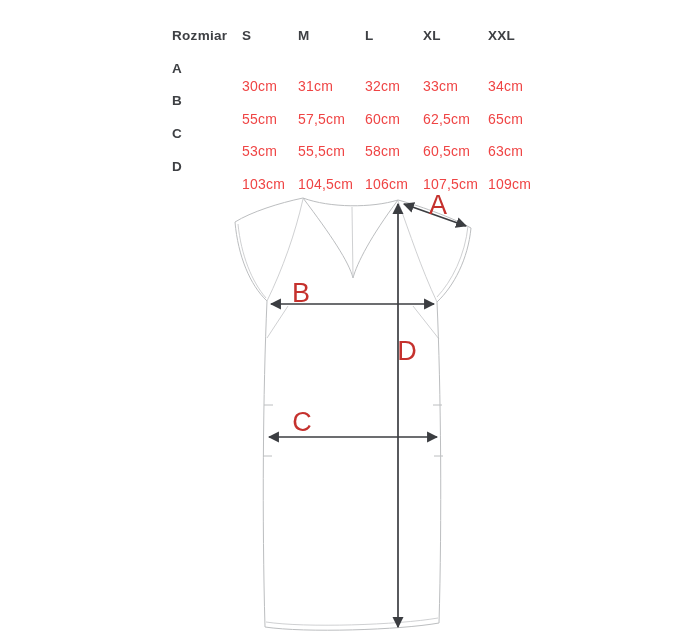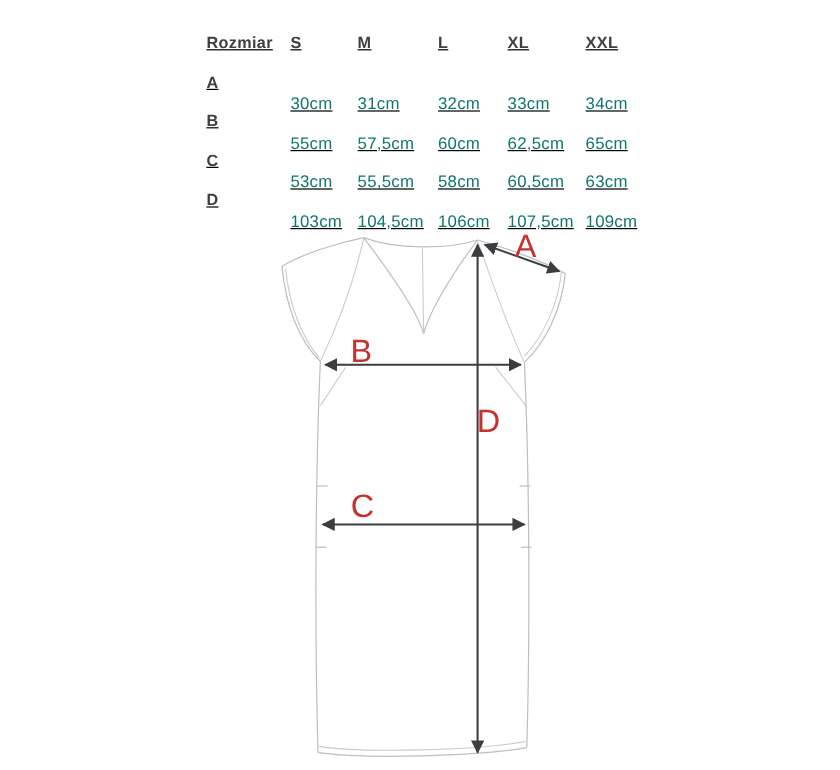--- a/index.html
+++ b/index.html
@@ -17,38 +17,37 @@
   }
   
   .size-table {
     position: absolute;
     left: 172px;
     top: 19px;
     display: grid;
     grid-template-columns: 70px 56px 67px 58px 65px 57px;
     grid-auto-rows: 32.8px;
     align-items: center;
-    text-decoration: underline;
   }
   .th {
     font-size: 13.5px;
     font-weight: bold;
     color: #3e4044;
     letter-spacing: 0.3px;
   }
   .rl {
     font-size: 13.5px;
     font-weight: bold;
     color: #3e4044;
     letter-spacing: 0.3px;
   }
   .val {
     font-size: 14px;
     font-weight: 400;
-    color: #0f766e;
+    color: #ef4444;
     letter-spacing: 0.2px;
     margin-top: 35px;
   }
   
   svg.dress {
     position: absolute;
     left: 0;
     top: 0;
   }
   .outline {

